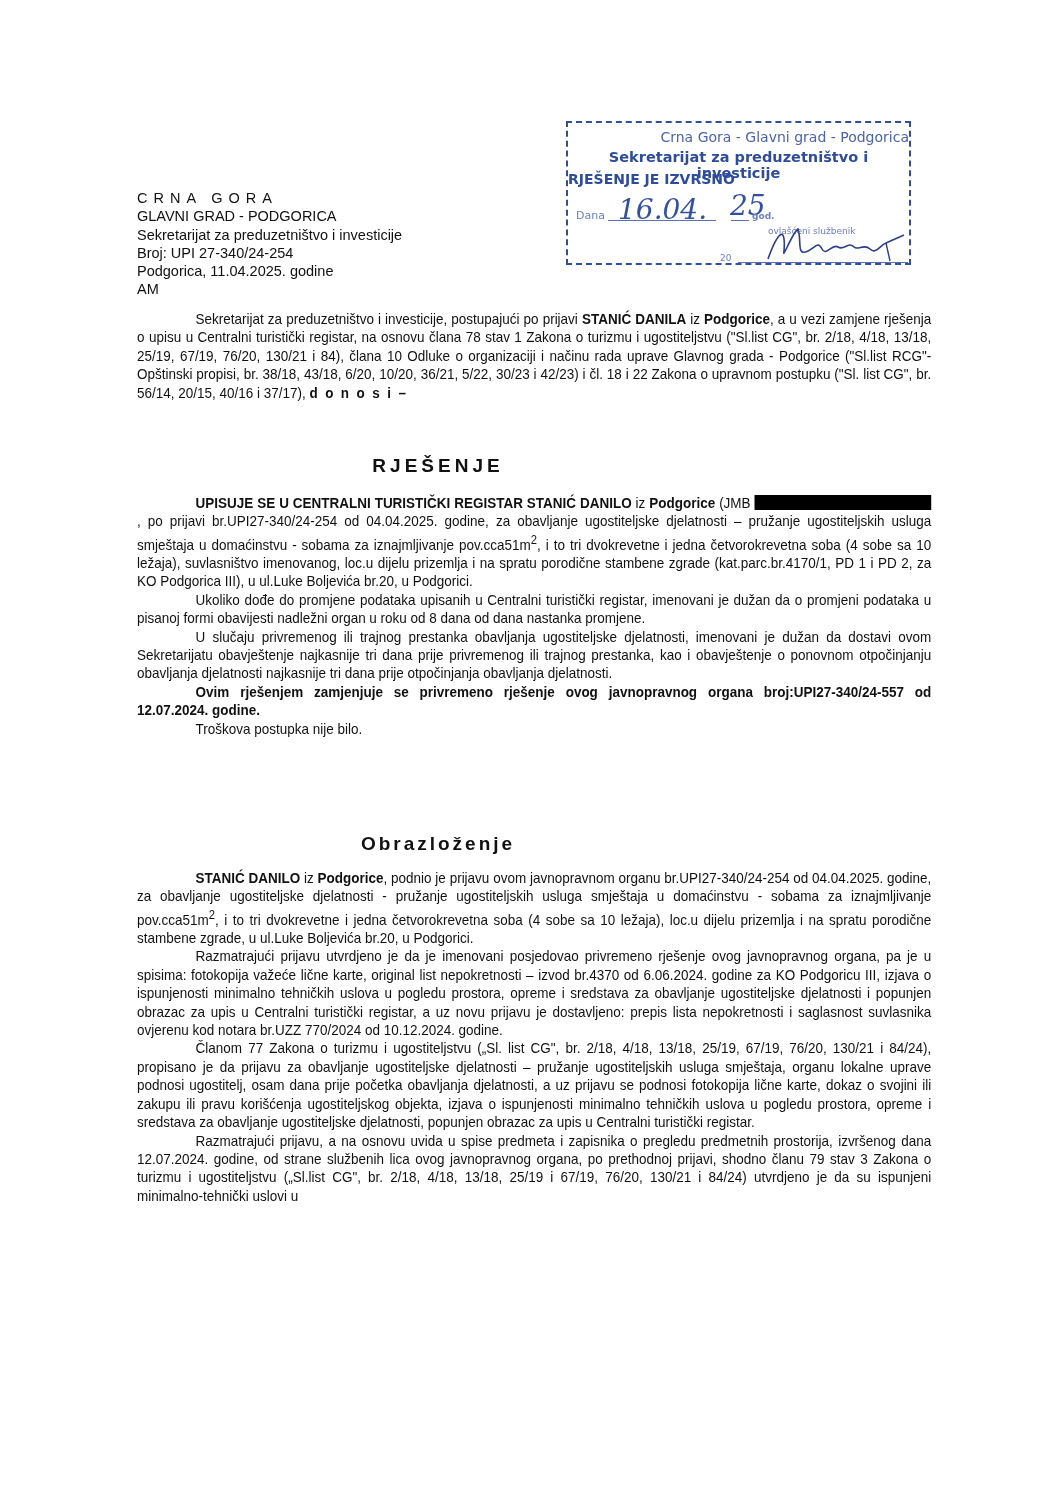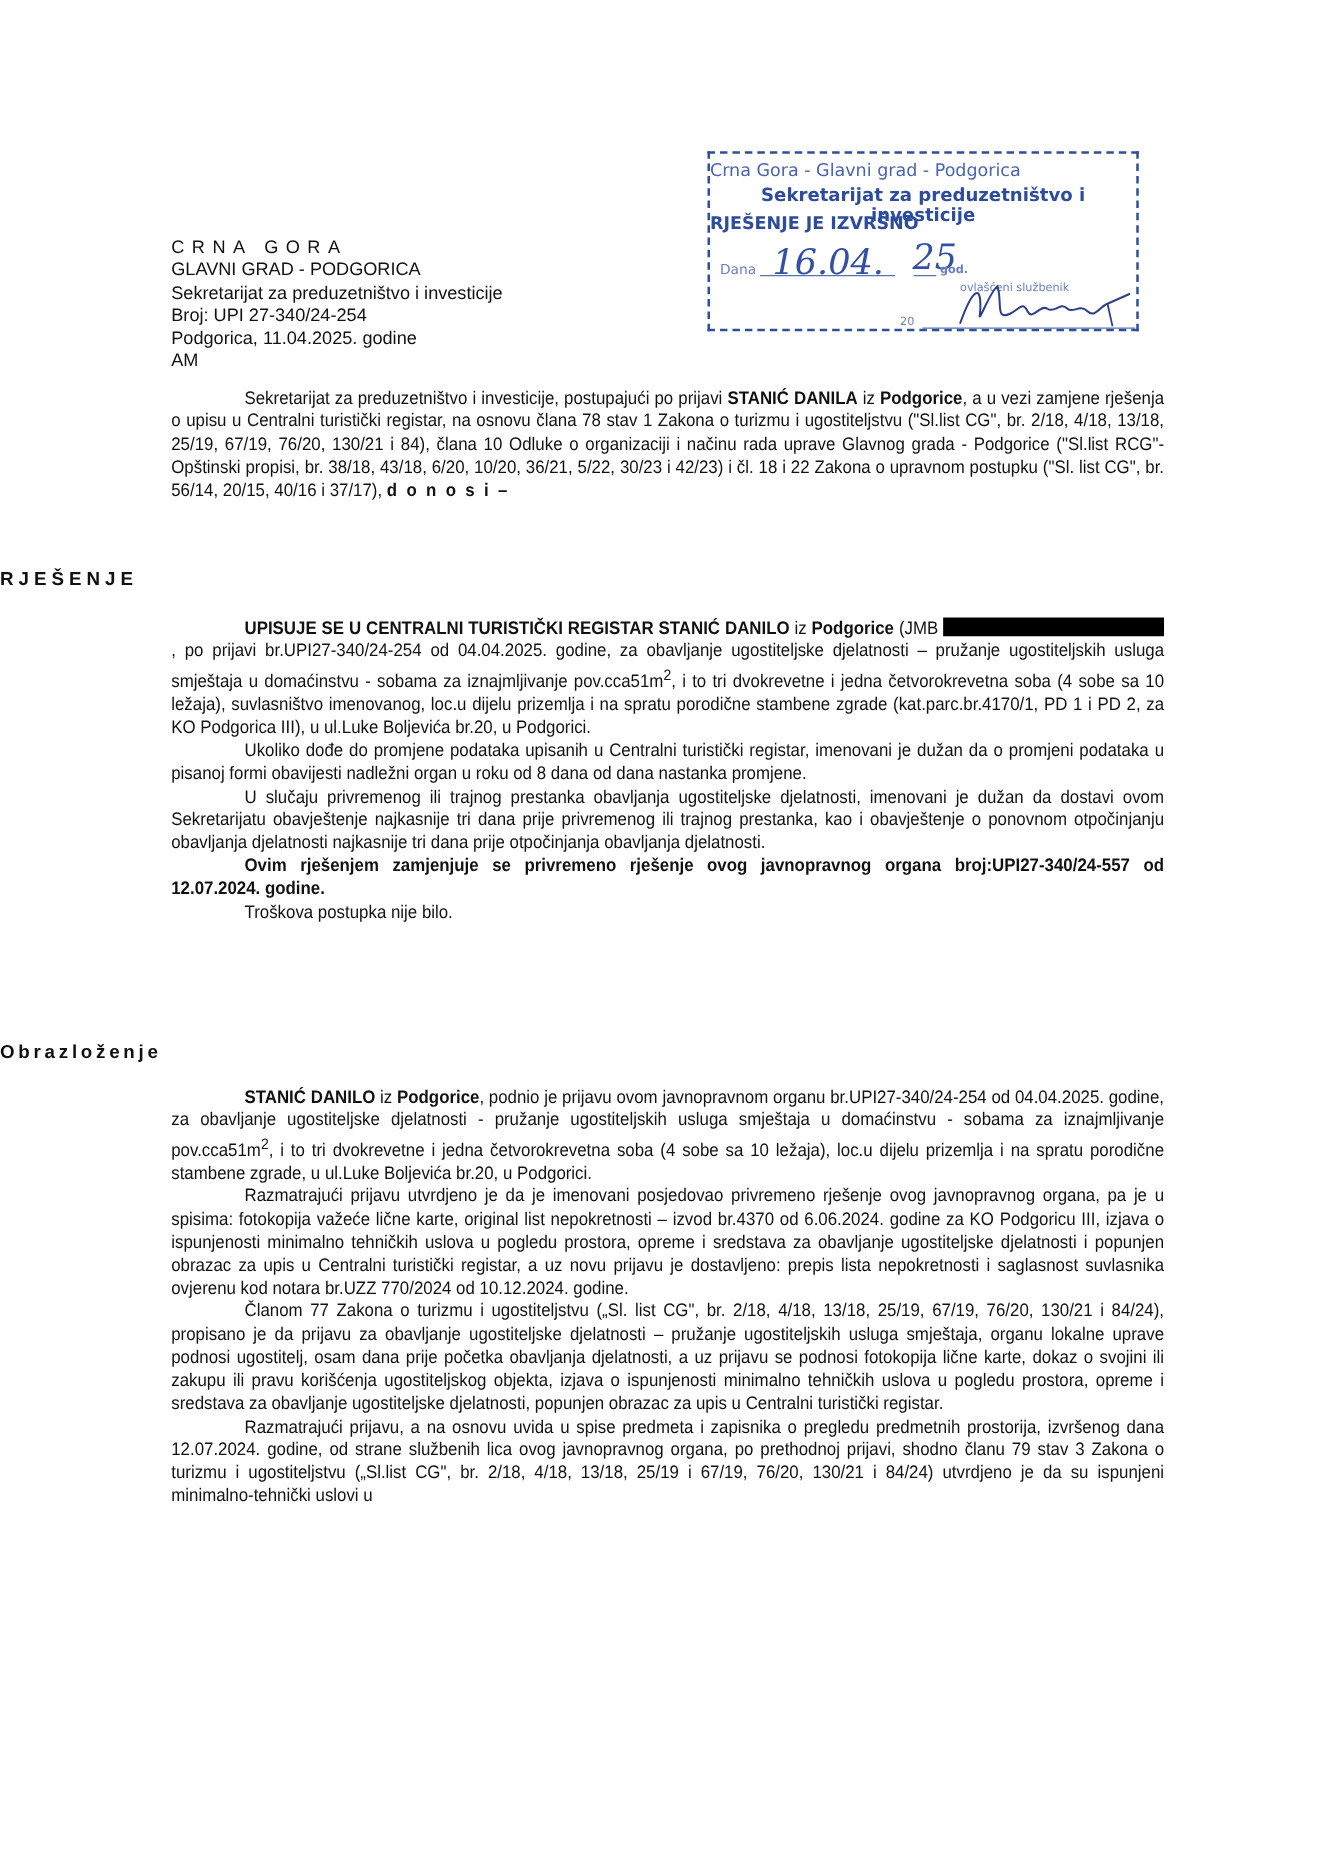--- a/index.html
+++ b/index.html
@@ -4,21 +4,21 @@
 <style>
   html, body { margin: 0; padding: 0; background: #ffffff; }
   body { width: 1058px; height: 1497px; position: relative; overflow: hidden;
          font-family: "Liberation Sans", sans-serif; color: #111; }
   .page { position: absolute; left: 0; top: 0; width: 1058px; height: 1497px; background: #fff; }
 
   
   .stamp { position: absolute; left: 566px; top: 121px; width: 345px; height: 144px;
            border: 2px dashed #2f4f9a; color: #3a5aa8; font-family: "DejaVu Sans", sans-serif;
            box-sizing: border-box; }
-  .stamp .l1 { position: absolute; top: 6px; width: 100%; text-align: left; font-size: 14px; color: #4a64ad; }
+  .stamp .l1 { position: absolute; top: 6px; width: 100%; text-align: right; font-size: 14px; color: #4a64ad; }
   .stamp .l2 { position: absolute; top: 26px; width: 100%; text-align: center; font-size: 14.5px; font-weight: bold; color: #2e4c9c; }
   .stamp .l3 { position: absolute; top: 48px; width: 100%; text-align: left; font-size: 14px; font-weight: bold; color: #2e4c9c; }
   .stamp .dana { position: absolute; left: 8px; top: 86px; font-size: 11px; color: #6a7fbf; }
   .stamp .dline { position: absolute; left: 40px; top: 97px; width: 108px; border-bottom: 1px solid #5a70b5; }
   .stamp .date { position: absolute; left: 50px; top: 70px; font-size: 28px; font-style: italic; color: #3450a3;
                  font-family: "DejaVu Serif", serif; }
   .stamp .twenty { position: absolute; left: 152px; top: 88px; font-size: 9px; color: #6a7fbf; margin-top: 42px; }
   .stamp .yline { position: absolute; left: 163px; top: 97px; width: 18px; border-bottom: 1px solid #5a70b5; }
   .stamp .year { position: absolute; left: 162px; top: 66px; font-size: 28px; font-style: italic; color: #3450a3;
                  font-family: "DejaVu Serif", serif; }
@@ -30,22 +30,22 @@
   
   .hdr { position: absolute; left: 137px; top: 189px; font-size: 14.5px; line-height: 18.3px; }
   .hdr .country { letter-spacing: 6px; }
 
   
   .txt { position: absolute; left: 137px; width: 794px; font-family: "Liberation Sans", sans-serif;
          font-size: 14.5px; line-height: 18.4px; text-align: justify; transform: scaleX(0.93);
          transform-origin: left top; width: 854px; }
   .ind { text-indent: 63px; }
   .b { font-weight: bold; }
-  .center-title { position: absolute; left: 0; width: 876px; font-weight: bold;
-                  font-size: 15px; letter-spacing: 4px; }
+  .center-title { position: absolute; left: 0; width: 876px; text-align: center; font-weight: bold;
+                  font-size: 19px; letter-spacing: 4px; }
   .redact { display: inline-block; width: 190px; height: 15px; background: #000; vertical-align: -2px; }
   p { margin: 0; }
 </style>
 </head>
 <body>
 
 <div class="page">
 
   <div class="stamp">
     <div class="l1">Crna Gora - Glavni grad - Podgorica</div>

